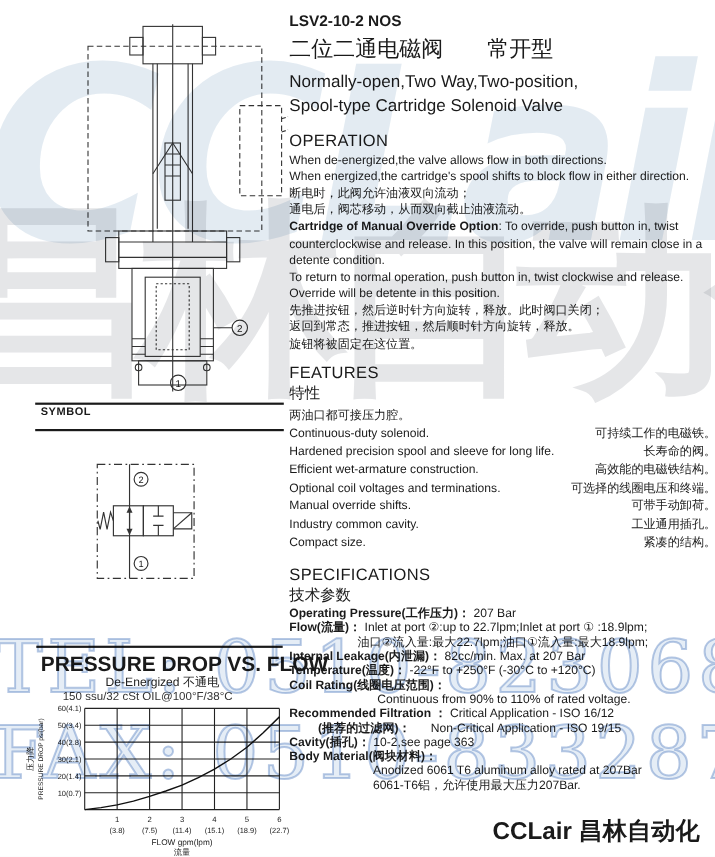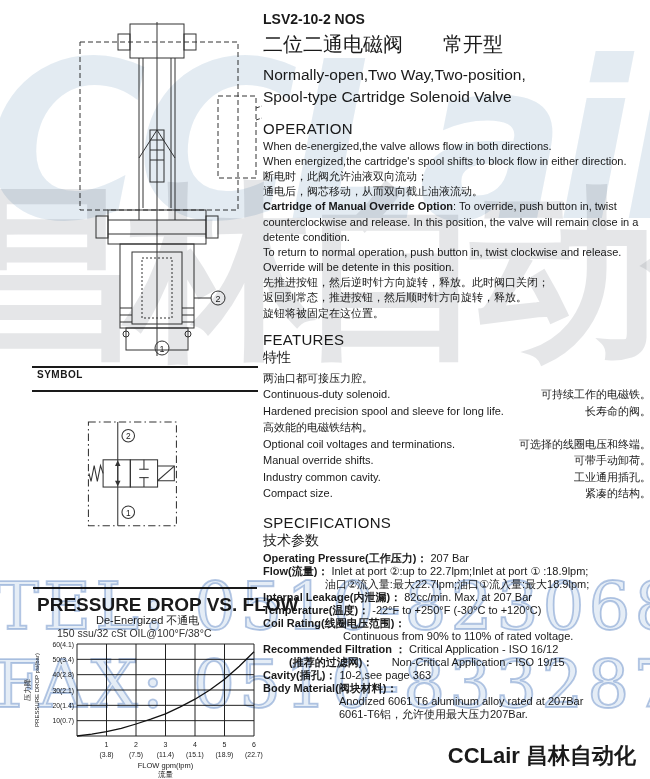--- a/index.html
+++ b/index.html
@@ -219,20 +219,21 @@
           </div>
           <div class="feat-row">
             <span class="en">Continuous-duty solenoid.</span>
             <span class="zh">可持续工作的电磁铁。</span>
           </div>
           <div class="feat-row">
             <span class="en">Hardened precision spool and sleeve for long life.</span>
             <span class="zh">长寿命的阀。</span>
           </div>
           <div class="feat-row">
+            <span class="en">Efficient wet-armature construction.</span>
             <span class="zh">高效能的电磁铁结构。</span>
           </div>
           <div class="feat-row">
             <span class="en">Optional coil voltages and terminations.</span>
             <span class="zh">可选择的线圈电压和终端。</span>
           </div>
           <div class="feat-row">
             <span class="en">Manual override shifts.</span>
             <span class="zh">可带手动卸荷。</span>
           </div>

